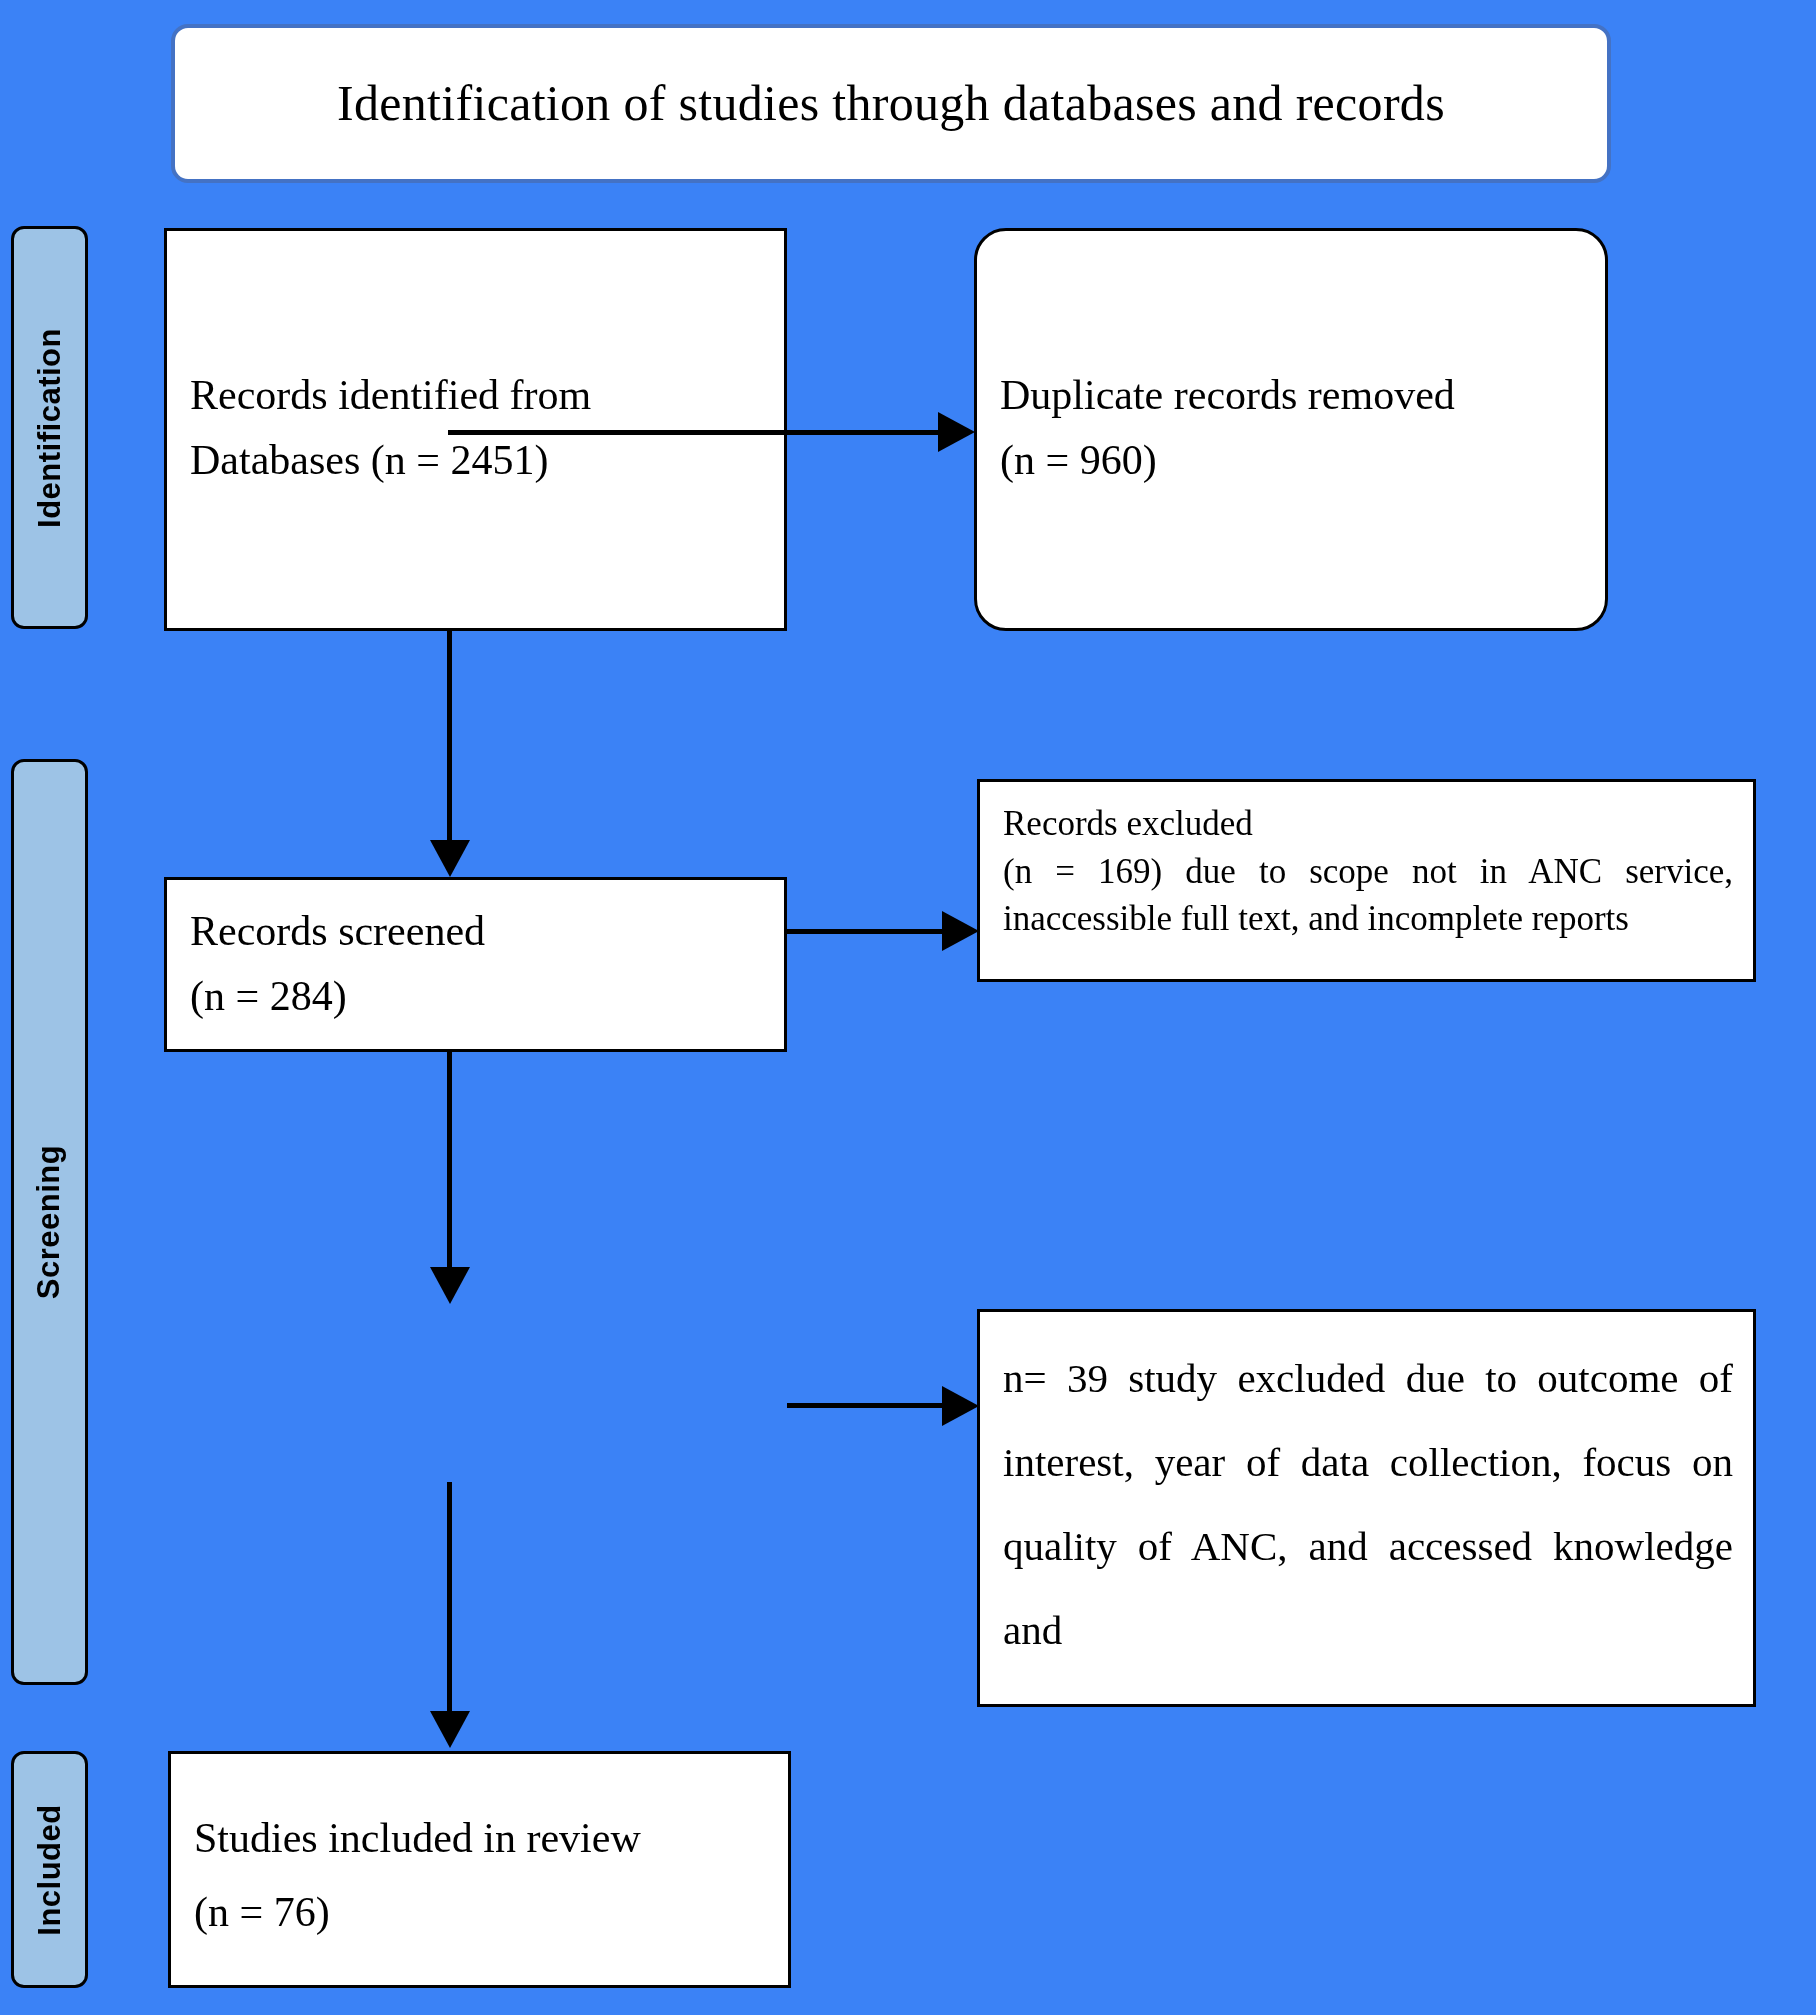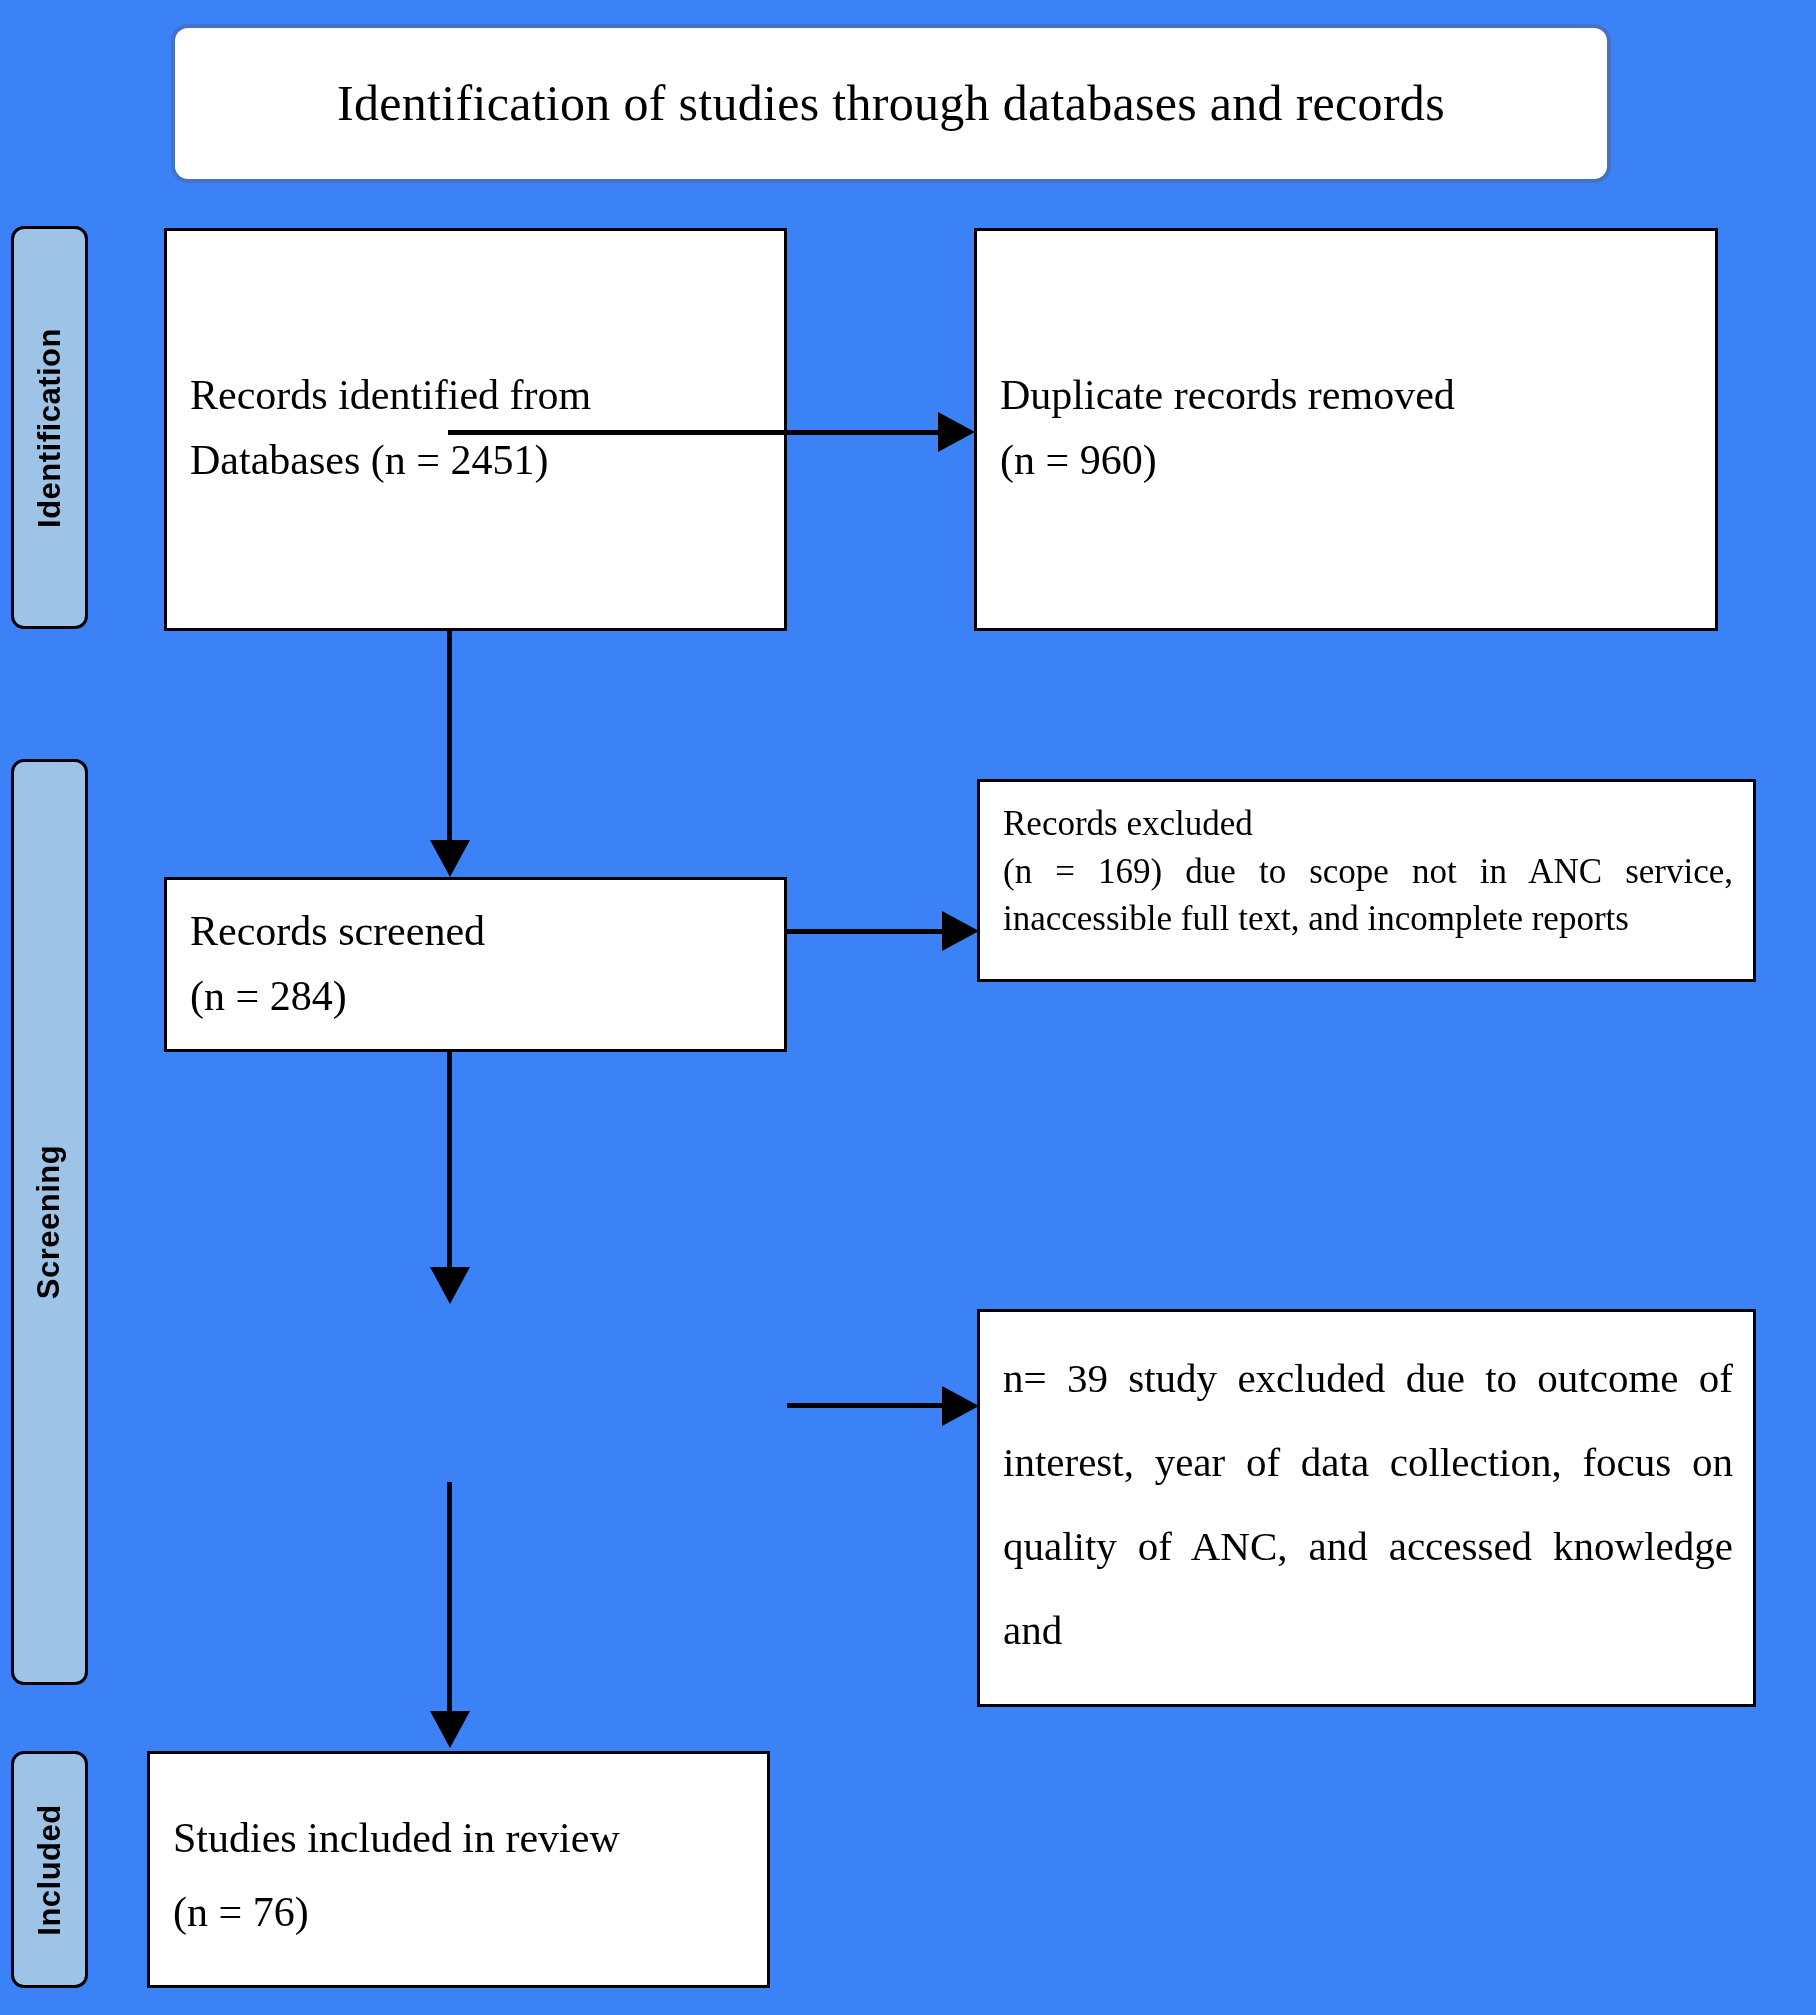--- a/index.html
+++ b/index.html
@@ -83,36 +83,36 @@
     font-size: 42px;
     line-height: 1.55;
   }
   .box-inner.justified { text-align: justify; text-align-last: left; }
   .box-inner p { margin: 0; }
 
   
   #box-identified      { left: 164px;  top: 228px;  width: 623px; height: 403px; }
   #box-identified .box-inner { top: 132px; }
 
-  #box-duplicates      { left: 974px; top: 228px;  width: 744px; height: 403px; }
+  #box-duplicates      { left: 974px; top: 228px;  width: 634px; height: 403px; border-radius: 32px; }
   #box-duplicates .box-inner { top: 132px; }
 
   #box-screened        { left: 164px;  top: 877px; width: 623px; height: 175px; }
   #box-screened .box-inner { top: 19px; }
 
   #box-excluded        { left: 977px; top: 779px; width: 779px; height: 203px; }
   #box-excluded .box-inner { top: 18px; font-size: 35px; line-height: 1.36; }
 
   #box-eligibility     { left: 164px;  top: 1306px; width: 623px; height: 176px; }
   #box-eligibility .box-inner { top: 19px; }
 
   #box-excluded-39     { left: 977px; top: 1309px; width: 779px; height: 398px; }
   #box-excluded-39 .box-inner { top: 24px; font-size: 41px; line-height: 2.05; }
 
-  #box-included        { left: 147px;  top: 1751px; width: 623px; height: 237px; }
+  #box-included        { left: 168px;  top: 1751px; width: 623px; height: 237px; }
   #box-included .box-inner { top: 48px; line-height: 1.75; }
 
   
   .conn {
     position: absolute;
     background: #000000;
   }
   .arrow-head {
     position: absolute;
     width: 0;

